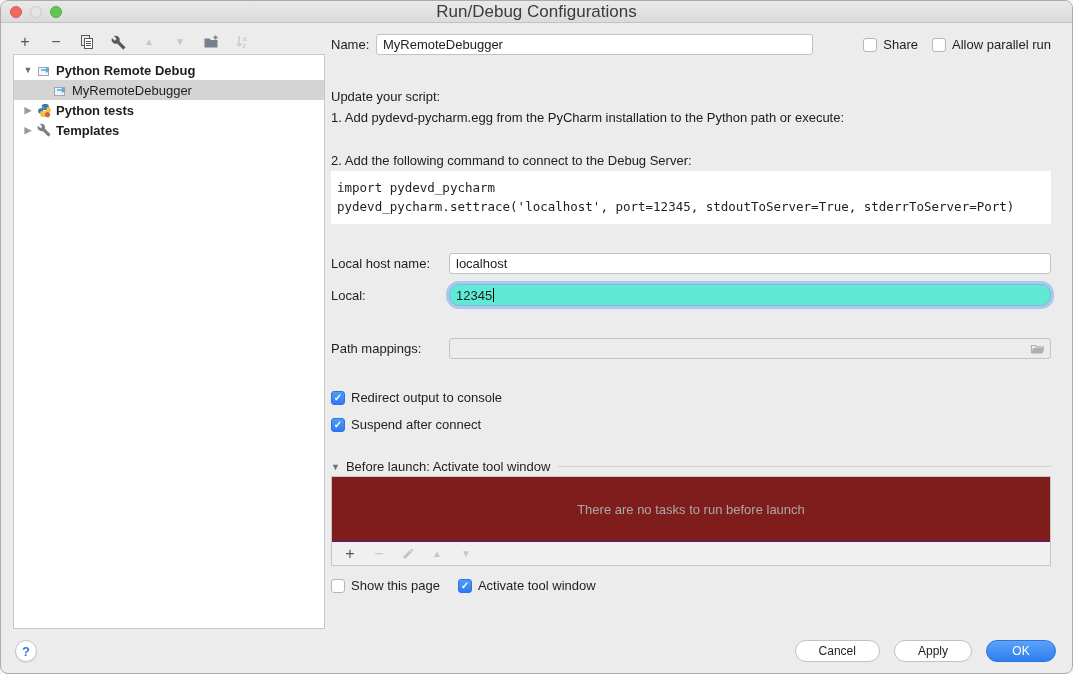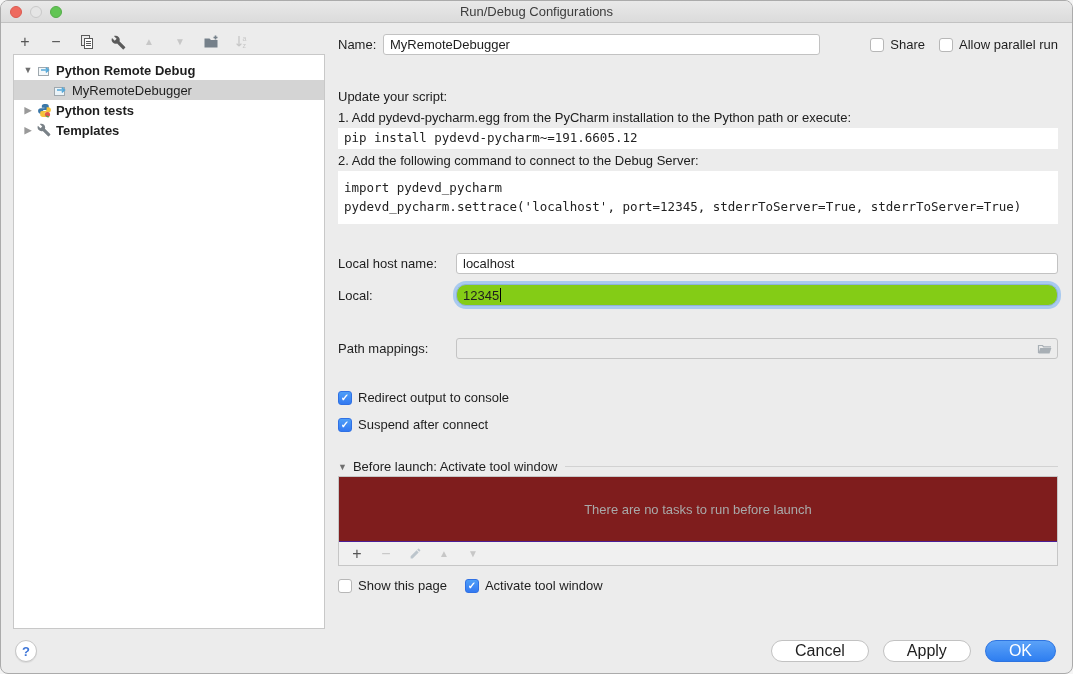--- a/index.html
+++ b/index.html
@@ -11,21 +11,21 @@
     background:#ECECEC; border:1px solid #ABABAB; border-radius:8px;
     overflow:hidden; font-size:13px; color:#1e1e1e;
   }
 
   
   .titlebar{
     height:22px; background:linear-gradient(#E9E9E9,#DBDBDB);
     border-bottom:1px solid #C2C2C2;
     display:flex; align-items:center; justify-content:center; position:relative;
   }
-  .titlebar .title{ font-size:13px; color:#3c3c3c; }
+  .titlebar .title{ font-size:17px; color:#3c3c3c; }
   .traffic{ position:absolute; left:9px; top:5px; display:flex; gap:8px; }
   .light{ width:12px; height:12px; border-radius:50%; }
   .light.red{ background:#EE6A5F; border:1px solid #DA5A50; }
   .light.mid{ background:#E5E5E5; border:1px solid #C8C8C8; }
   .light.green{ background:#62C554; border:1px solid #55AC49; }
 
   
   .side-toolbar{
     position:absolute; left:14px; top:30px; height:22px;
     display:flex; align-items:center; gap:11px;
@@ -41,21 +41,21 @@
     background:#FFFFFF; border:1px solid #C8C8C8; padding-top:5px;
   }
   .tree-row{ height:20px; display:flex; align-items:center; font-weight:bold; white-space:nowrap; }
   .tree-row .twisty{ width:12px; text-align:center; font-size:9px; color:#6f6f6f; margin-left:8px; }
   .tree-row .twisty.closed{ color:#9a9a9a; }
   .tree-row .ticon{ width:16px; height:16px; margin:0 4px 0 2px; display:flex; align-items:center; justify-content:center; }
   .tree-row.selected{ background:#D4D4D4; font-weight:normal; }
   .tree-row.selected .ticon{ margin-left:38px; }
 
   
-  .content{ position:absolute; left:337px; top:30px; width:720px; height:598px; }
+  .content{ position:absolute; left:330px; top:30px; width:720px; height:598px; }
   .abs{ position:absolute; left:0; }
 
   .row-flex{ display:flex; align-items:center; width:100%; }
   .field{
     height:21px; background:#fff; border:1px solid #C2C2C2; border-radius:3px;
     font-family:"Liberation Sans",sans-serif; font-size:13px; color:#1e1e1e;
     padding:0 6px; outline:none;
   }
   .namerow{ top:3px; width:100%; }
   .namerow .lbl{ width:45px; }
@@ -83,21 +83,21 @@
     top:140px; width:720px; height:53px; background:#fff;
     font-family:"DejaVu Sans Mono", monospace; font-size:12.5px;
     padding:7px 6px; line-height:19px; white-space:nowrap; color:#222;
   }
 
   .formrow{ display:flex; align-items:center; }
   .formrow .flabel{ width:118px; flex:none; }
   .formrow .field{ width:602px; }
 
   .focused-field{
-    width:602px; height:22px; background:#84cc16;
+    width:602px; height:22px; background:#5eead4;
     border:1px solid #8FB2DC; border-radius:10px;
     box-shadow:0 0 0 3px #A9CAEF;
     display:flex; align-items:center; padding:0 6px;
   }
   .caret{ display:inline-block; width:1px; height:14px; background:#000; margin-left:1px; }
 
   .path-field{
     width:605px; height:21px; border:1px solid #C4C4C4; border-radius:3px;
     background:transparent; position:relative;
   }
@@ -118,21 +118,21 @@
   .help-btn{
     position:absolute; left:14px; bottom:11px; width:22px; height:22px;
     background:#fff; border:1px solid #C6C6C6; border-radius:50%;
     display:flex; align-items:center; justify-content:center;
     color:#3E76D8; font-size:13px; font-weight:bold;
     box-shadow:0 1px 1px rgba(0,0,0,.08);
   }
   .footer-btns{ position:absolute; right:16px; bottom:11px; display:flex; gap:14px; }
   .btn{
     min-width:70px; height:22px; border-radius:11px; border:1px solid #C2C2C2;
-    background:#fff; font-size:16px; color:#1e1e1e; padding:0 23px;
+    background:#fff; font-size:12px; color:#1e1e1e; padding:0 23px;
     display:flex; align-items:center; justify-content:center;
   }
   .btn.primary{
     background:linear-gradient(#5BA2F8,#2E7EF0); border:1px solid #2E74E0; color:#fff;
   }
 
   svg{ display:block; }
 </style>
 </head>
 <body>
@@ -249,25 +249,24 @@
         <span>Share</span>
       </div>
       <div class="cbgroup" style="margin-left:14px;">
         <span class="cb"></span>
         <span>Allow parallel run</span>
       </div>
     </div>
 
     <div class="abs para" style="top:58px;">Update your script:</div>
     <div class="abs para" style="top:79px;">1. Add pydevd-pycharm.egg from the PyCharm installation to the Python path or execute:</div>
-    <div class="abs codeline">pip install pydevd-pycharm~=191.6605.12</div>
     <div class="abs para" style="top:122px;">2. Add the following command to connect to the Debug Server:</div>
     <div class="abs codeblock">
       <div>import pydevd_pycharm</div>
-      <div>pydevd_pycharm.settrace('localhost', port=12345, stderrToServer=True, stderrToServer=True)</div>
+      <div>pydevd_pycharm.settrace('localhost', port=12345, stdoutToServer=True, stderrToServer=Port)</div>
     </div>
 
     <div class="abs formrow" style="top:222px; width:100%;justify-content:flex-end;">
       <span class="flabel">Local host name:</span>
       <input class="field" value="localhost" style="">
     </div>
 
     <div class="abs formrow" style="top:253px; width:100%;">
       <span class="flabel">Local:</span>
       <div class="focused-field" role="textbox">

